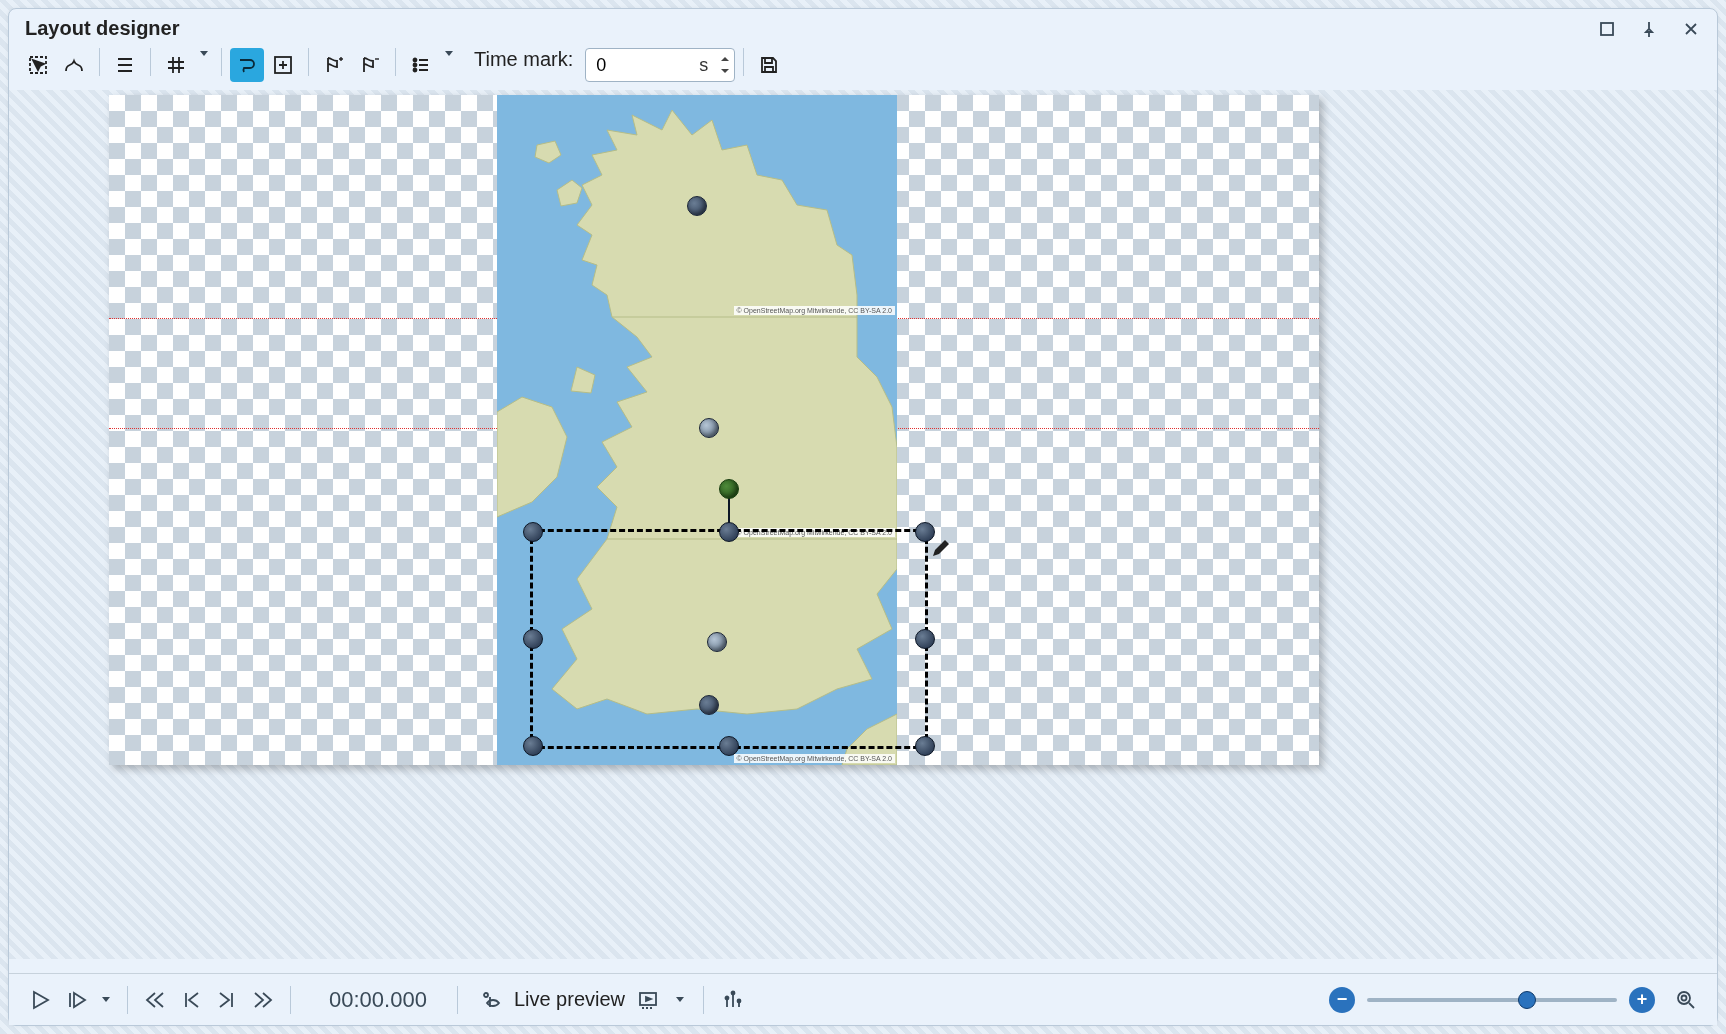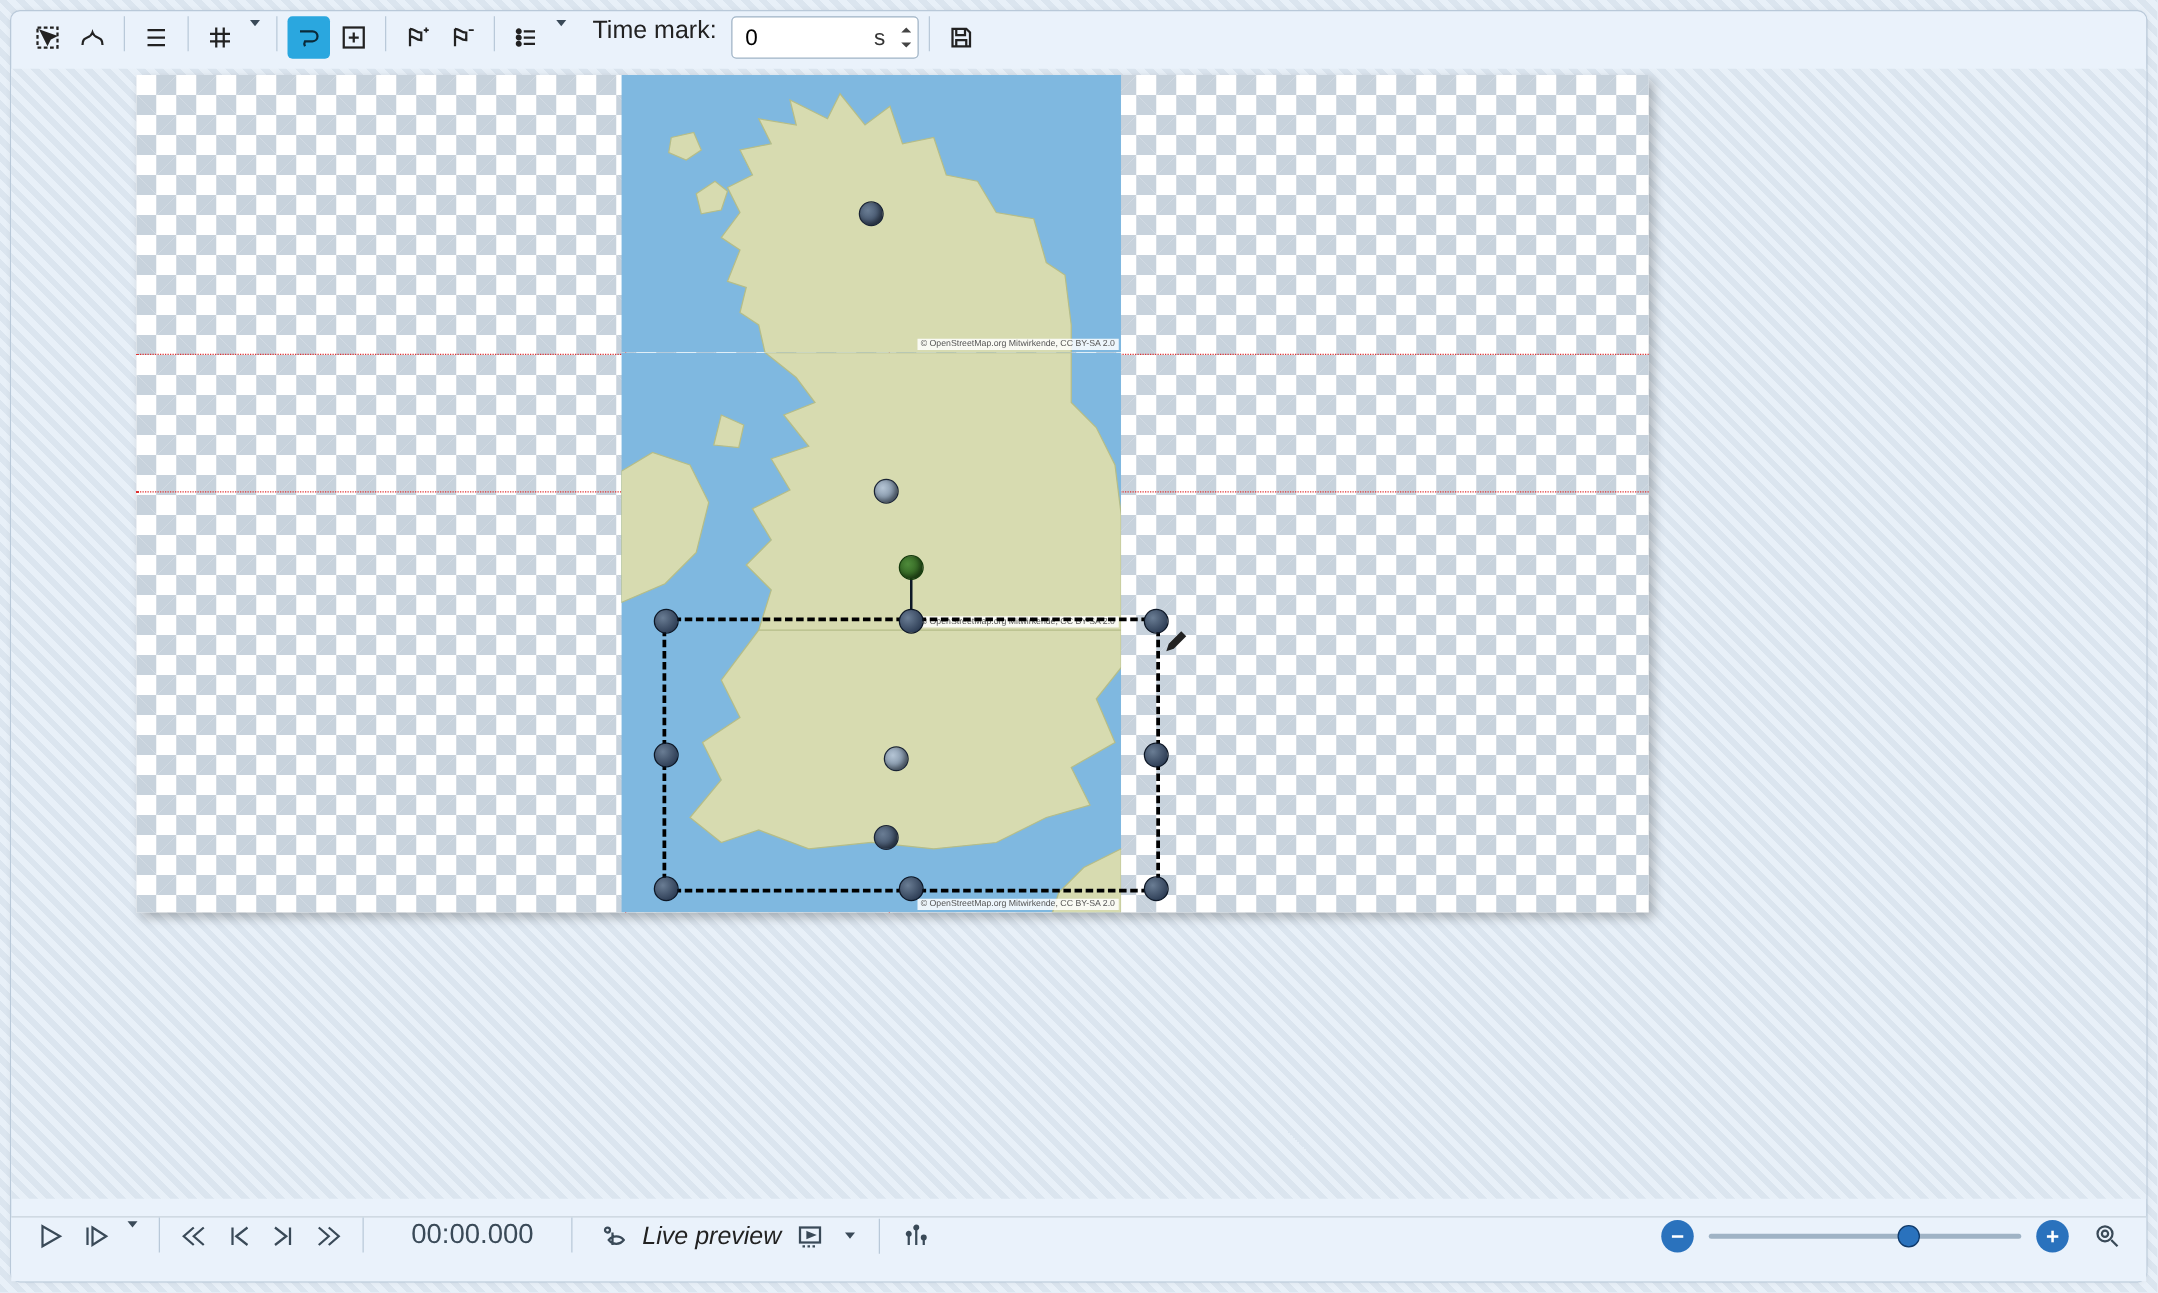--- a/index.html
+++ b/index.html
@@ -111,42 +111,62 @@
   .sel{
     position:absolute;border:3px dashed #000;
   }
   .handle{position:absolute;width:20px;height:20px;border-radius:50%;
        background:radial-gradient(circle at 35% 35%,#6a7d94,#1b2a42);
        border:1.5px solid #0d1726;transform:translate(-50%,-50%);}
 
   
   .bottombar{
     height:52px;border-top:1px solid #c7d2dc;
-    display:flex;align-items:flex-start;padding:0 16px;gap:6px;
+    display:flex;align-items:center;padding:0 16px;gap:6px;
     background:#eaf2fb;
     margin-top:14px;
   }
   .bbtn{width:30px;height:30px;display:flex;align-items:center;justify-content:center;cursor:pointer;border-radius:4px;}
   .bbtn svg{width:22px;height:22px;stroke:#3a4a58;stroke-width:1.8;fill:none;}
   .bbtn.fill svg{fill:#3a4a58;stroke:none;}
   .btime{margin:0 18px 0 26px;font-size:22px;color:#3a4a58;}
-  .preview-group{display:flex;align-items:center;gap:8px;margin-left:6px;font-style:italic;}
+  .preview-group{display:flex;align-items:center;gap:8px;margin-left:6px;}
   .preview-label{font-size:20px;}
   .zoom-group{margin-left:auto;display:flex;align-items:center;gap:10px;}
   .zoom-slider{width:250px;appearance:none;height:4px;background:#9fb3c5;border-radius:2px;outline:none;}
   .zoom-slider::-webkit-slider-thumb{appearance:none;width:18px;height:18px;border-radius:50%;background:#2a72bd;cursor:pointer;border:1px solid #0f3a6b;}
   .round-btn{width:26px;height:26px;border-radius:50%;background:#2a72bd;color:#fff;display:flex;align-items:center;justify-content:center;font-weight:700;cursor:pointer;font-size:18px;}
   .vline-stem{position:absolute;left:50%;transform:translateX(-50%);width:2px;background:#0d1726;top:394px;height:40px;}
 </style>
 </head>
 <body>
 
 <div class="frame">
   <div class="window">
 
+    <div class="titlebar">
+      <div class="title">Layout designer</div>
+      <div class="win-controls">
+        <div class="win-btn">
+          <svg>
+              <rect x="3" y="3" width="12" height="12"></rect>
+            </svg>
+        </div>
+        <div class="win-btn">
+          <svg>
+              <path d="M9 2v7l3 3H6l3-3V2M9 12v5"></path>
+            </svg>
+        </div>
+        <div class="win-btn">
+          <svg>
+              <path d="M4 4l10 10M14 4L4 14"></path>
+            </svg>
+        </div>
+      </div>
+    </div>
 
     <div class="toolbar">
       <div class="tbtn">
         <svg>
             <rect x="3" y="3" width="16" height="16" stroke-dasharray="3 2"></rect>
             <path d="M6 6l5 10 2-4 4-2z" fill="#222"></path>
           </svg>
       </div>
       <div class="tbtn">
         <svg>

